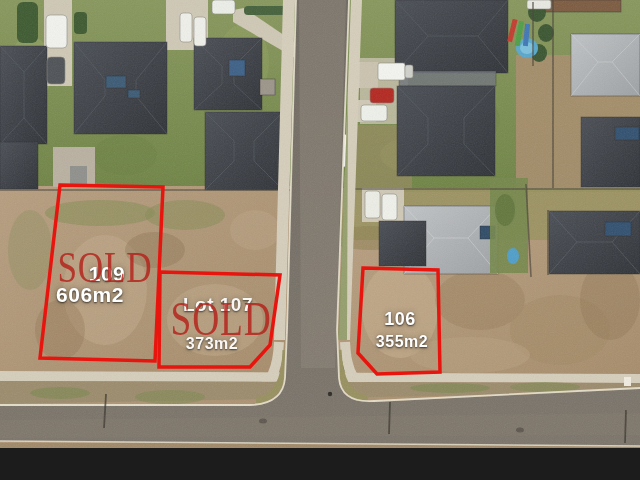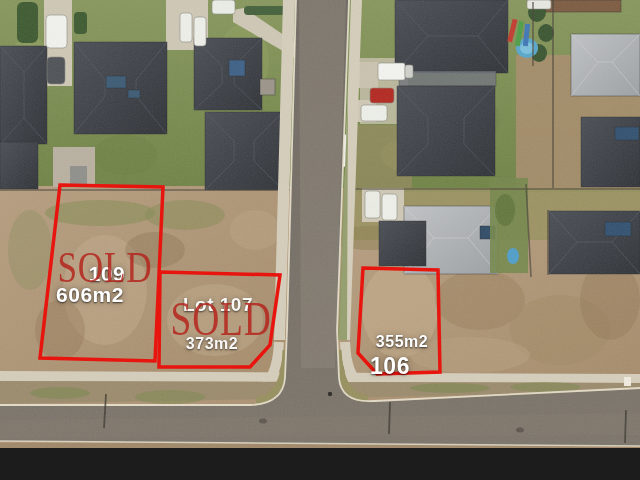--- a/index.html
+++ b/index.html
@@ -210,19 +210,19 @@
     <polygon points="160,272 280,275 270,345 250,367 159,367"></polygon>
     <polygon points="363,268 438,270 440,372 377,374 358,353"></polygon>
   </g>
 </svg>
 
 <div>
   <div class="lot-label" style="left:107px;top:273px;font-size:21px;">109</div>
   <div class="lot-label" style="left:90px;top:294px;font-size:21px;">606m2</div>
   <div class="lot-label" style="left:218px;top:304px;font-size:19px;opacity:.92;">Lot 107</div>
   <div class="lot-label" style="left:212px;top:344px;font-size:16px;opacity:.92;">373m2</div>
-  <div class="lot-label" style="left:390px;top:319px;font-size:23px;margin-top:47px;">106</div>
+  <div class="lot-label" style="left:400px;top:319px;font-size:18px;">106</div>
   <div class="lot-label" style="left:402px;top:342px;font-size:16px;">355m2</div>
   <div class="sold-stamp" style="left:105px;top:268px;font-size:44px;transform:translate(-50%,-50%) scaleX(.8);">SOLD</div>
   <div class="sold-stamp" style="left:221px;top:319px;font-size:48px;transform:translate(-50%,-50%) scaleX(.78);">SOLD</div>
 </div>
 
 </div>
 
 </body></html>

